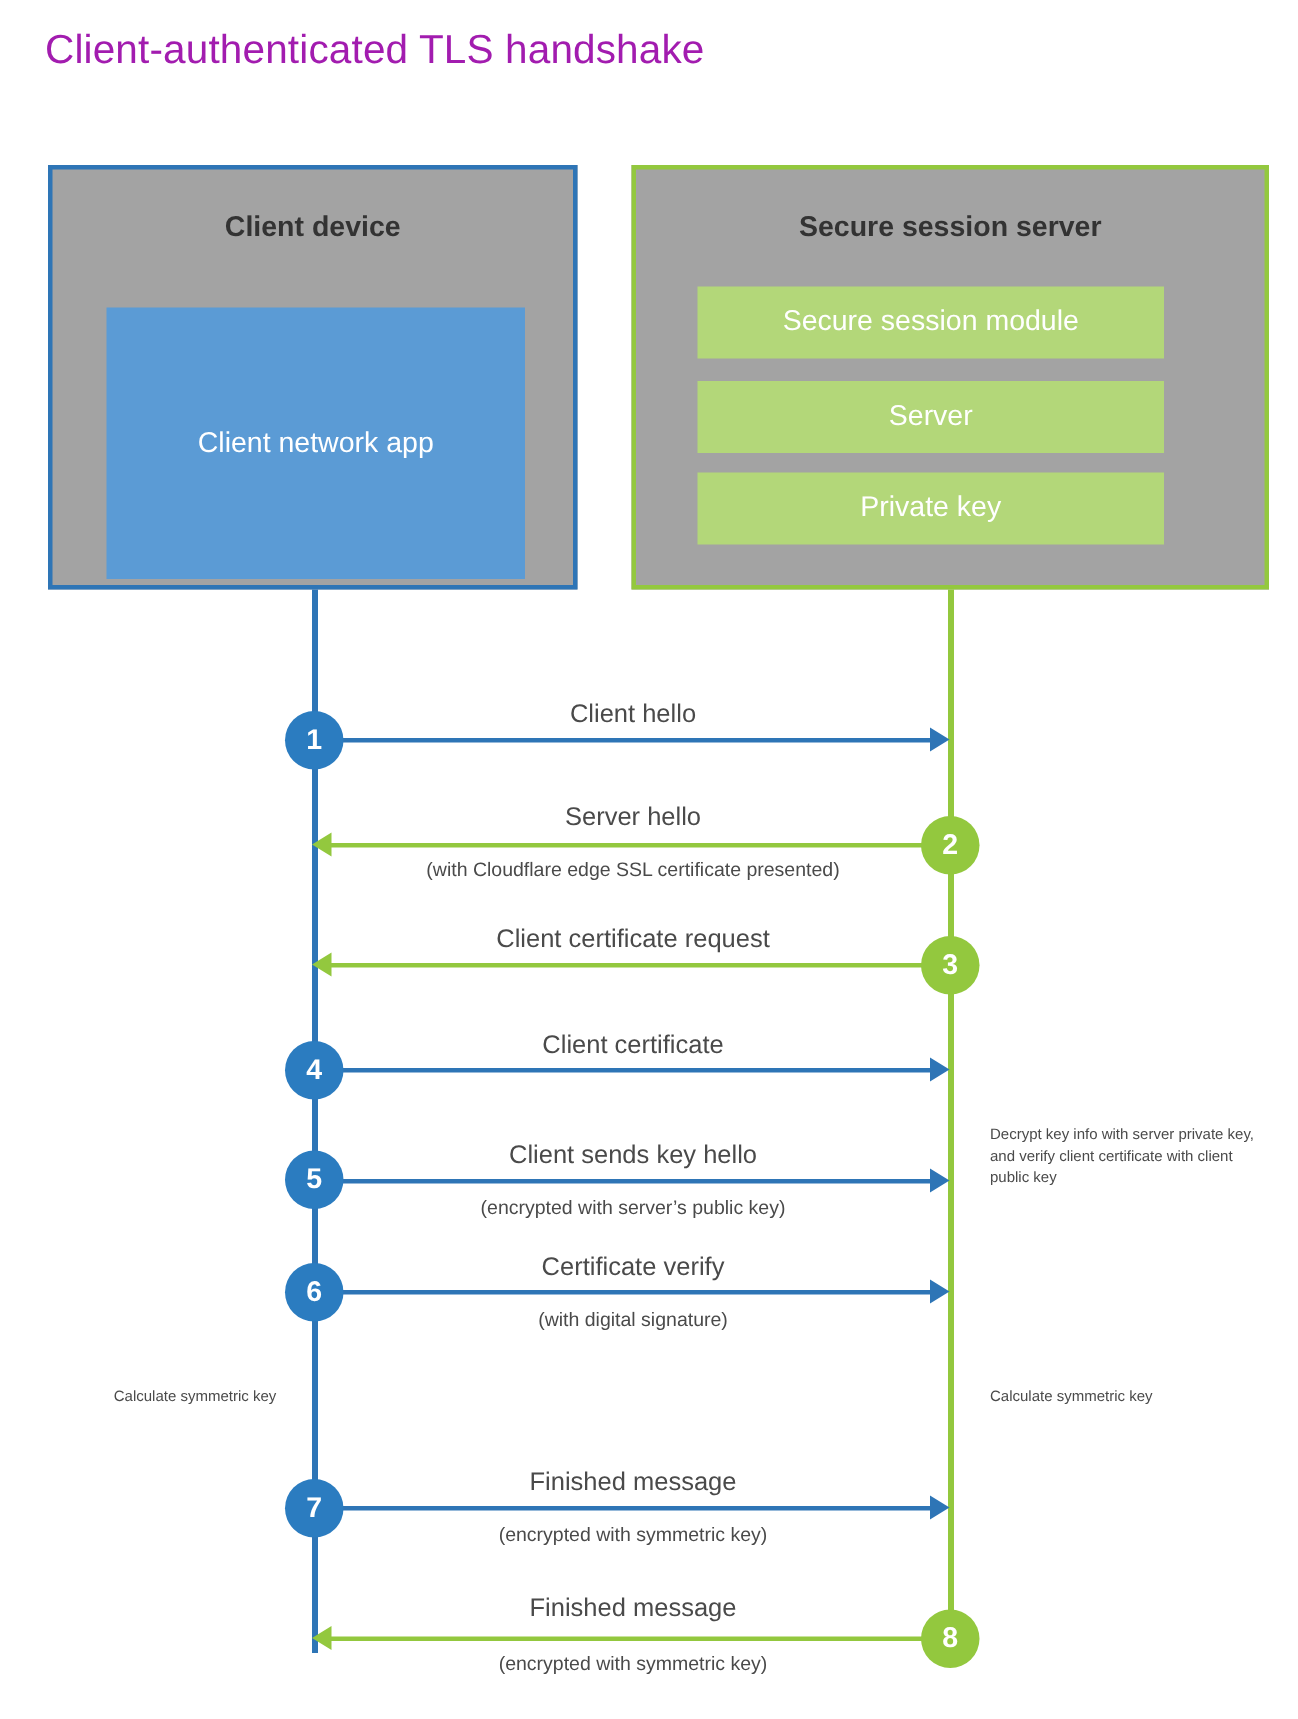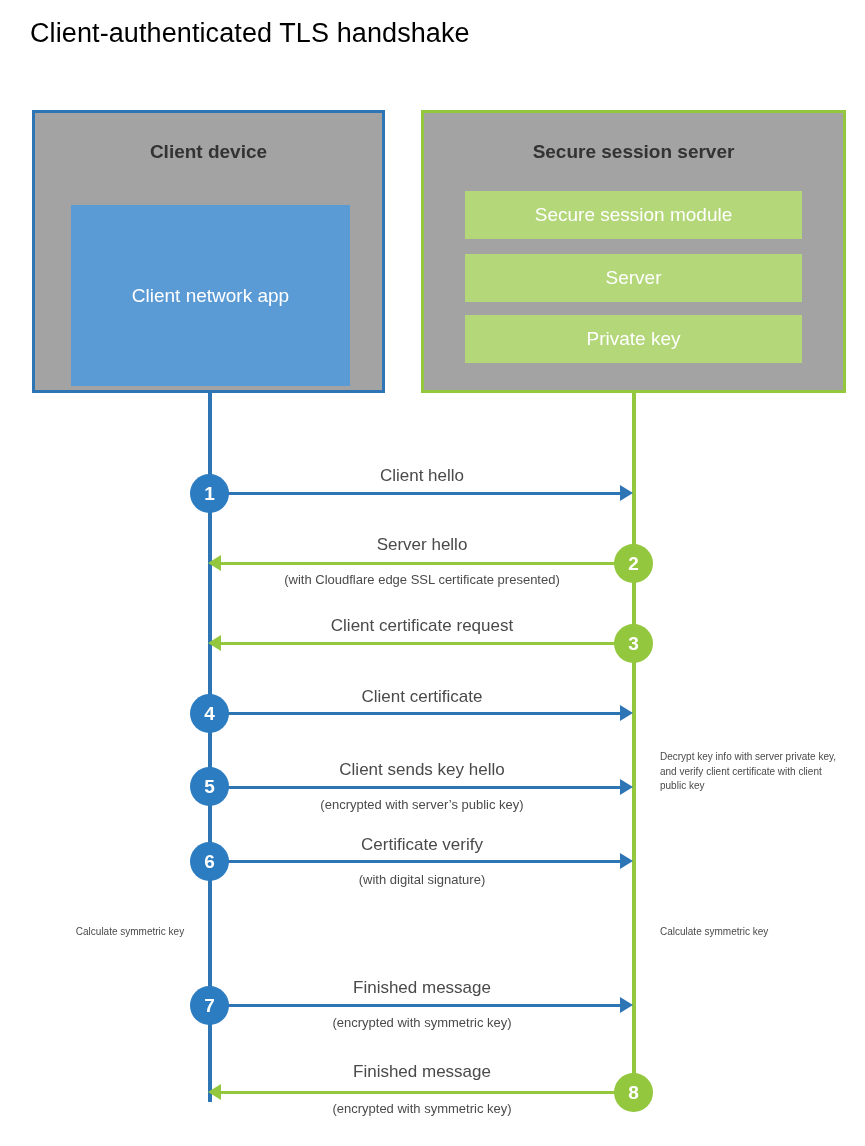--- a/index.html
+++ b/index.html
@@ -19,21 +19,21 @@
     overflow: hidden;
   }
 
   
   #diagram-title {
     position: absolute;
     left: 30px;
     top: 18px;
     font-size: 27px;
     font-weight: 400;
-    color: #000000;
+    color: #a21caf;
     letter-spacing: 0.1px;
     white-space: nowrap;
   }
 
   
   .participant-box {
     position: absolute;
     background: #a3a3a3;
     box-sizing: border-box;
   }
@@ -75,21 +75,21 @@
     display: flex;
     align-items: center;
     justify-content: center;
     text-align: center;
     line-height: 1.35;
     margin-top: 20px;
   }
   .server-block {
     position: absolute;
     left: 41px;
-    width: 337px;
+    width: 311px;
     height: 48px;
     background: #b3d779;
     color: #ffffff;
     font-size: 19px;
     display: flex;
     align-items: center;
     justify-content: center;
     text-align: center;
   }
   #server-block-0 { top: 78px; }

